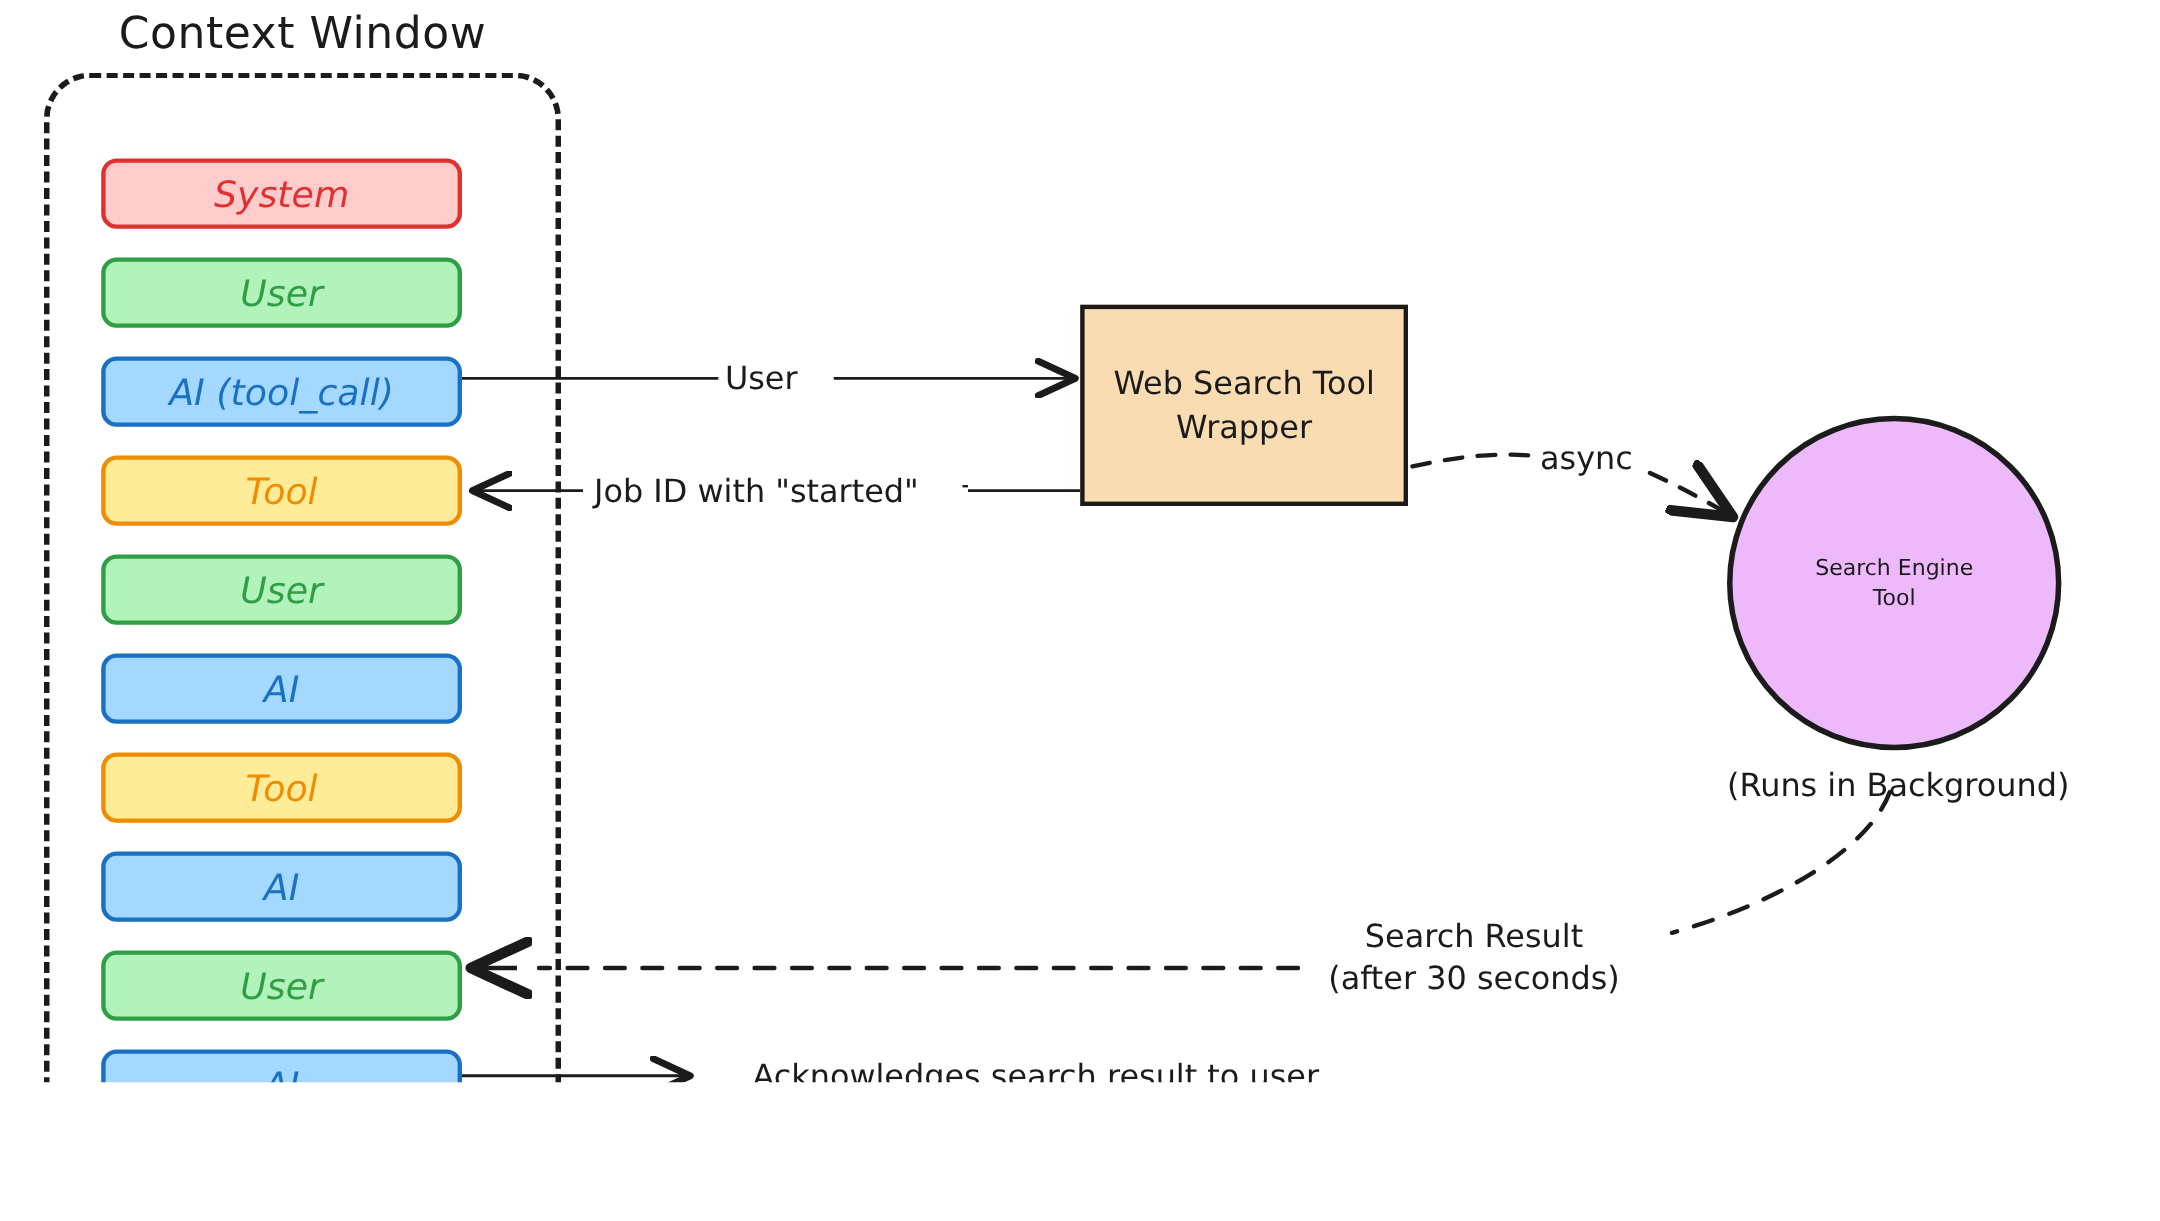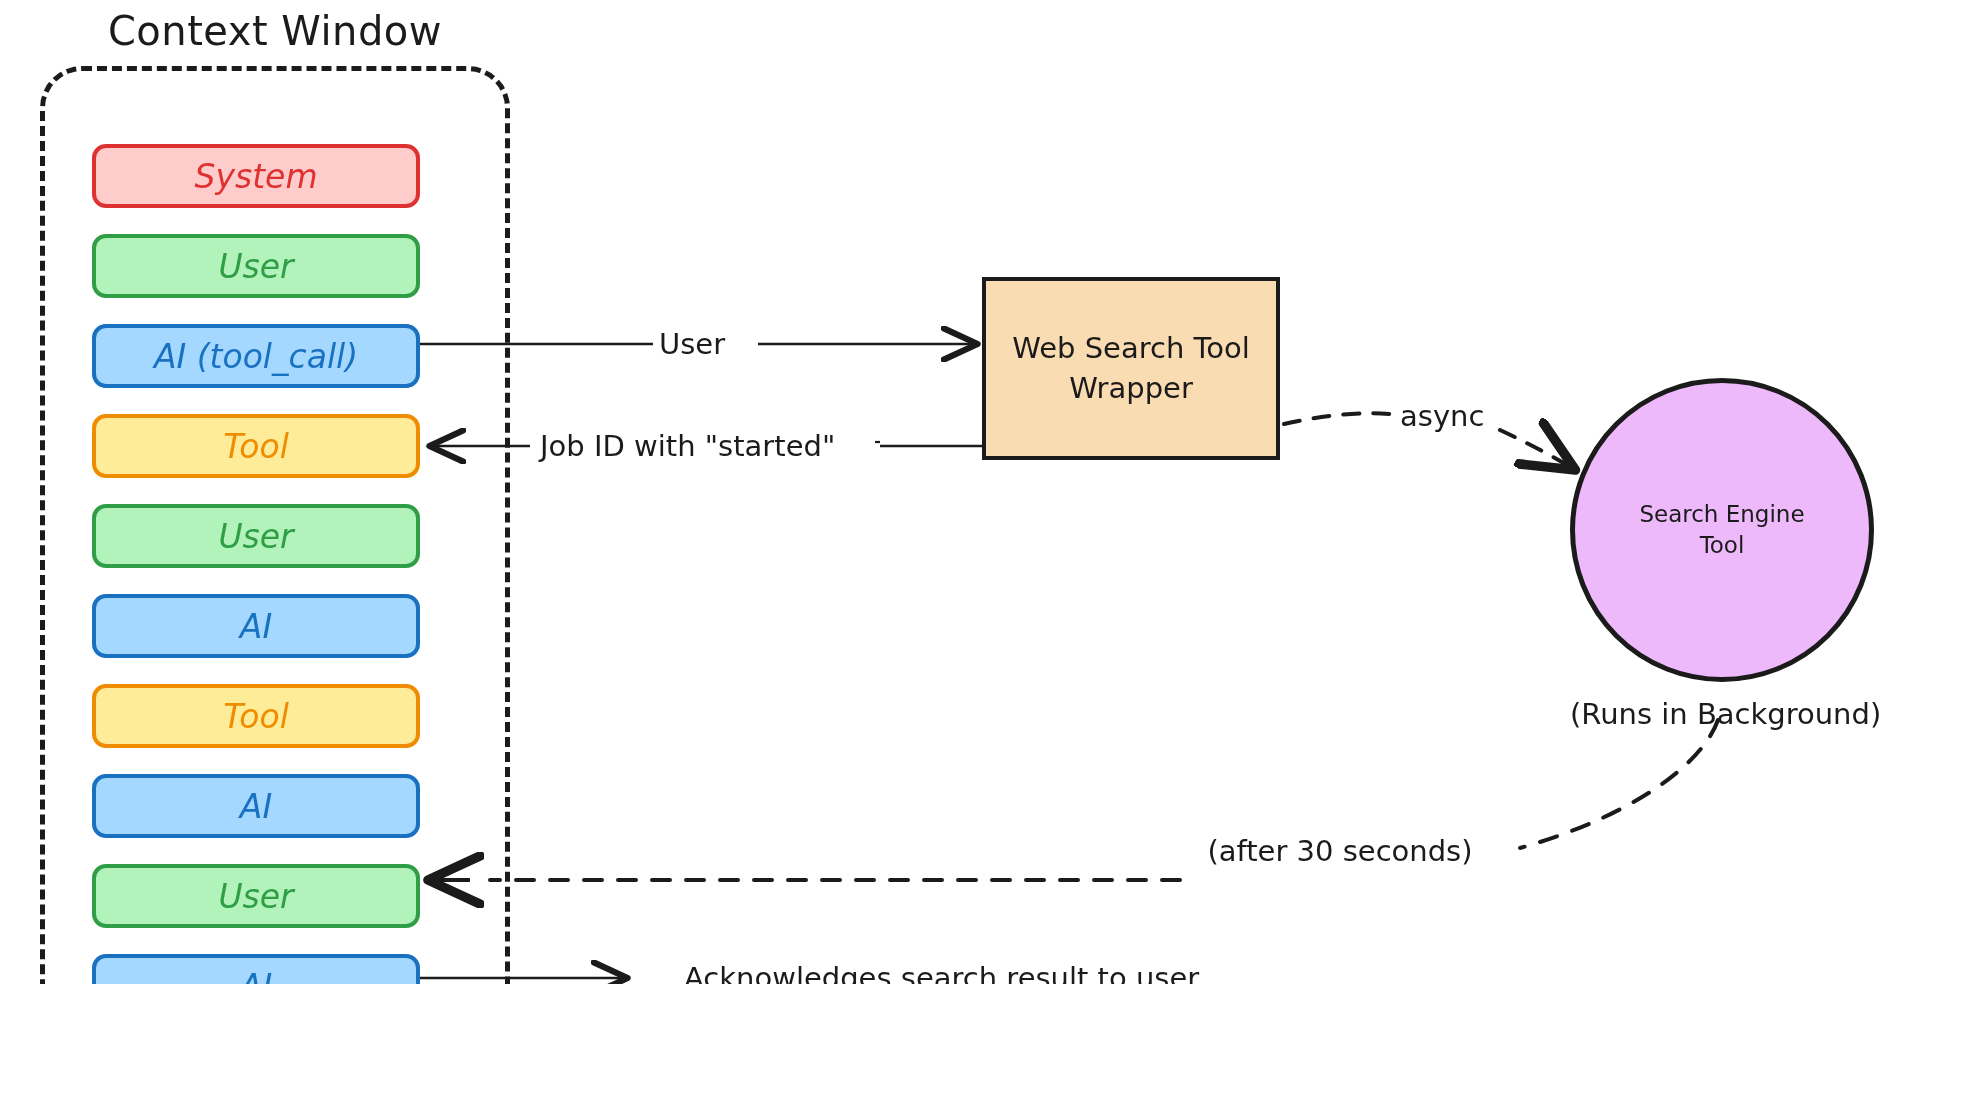--- a/index.html
+++ b/index.html
@@ -92,21 +92,21 @@
     width: 304px;
     height: 304px;
     background: #edb9fb;
     border: 5px solid #1b1b1b;
     border-radius: 50%;
     box-sizing: border-box;
     display: flex;
     align-items: center;
     justify-content: center;
     text-align: center;
-    font-size: 23px;
+    font-size: 20px;
     color: #1b1b1b;
     line-height: 1.35;
   }
   
   .edge-label {
     position: absolute;
     font-size: 29px;
     color: #1b1b1b;
     white-space: nowrap;
     background: #ffffff;
@@ -219,18 +219,19 @@
 
   <div class="plain-label" style="left:1570px; top:697px; width:304px;">(Runs in Background)</div>
 
   <div class="edge-label" style="left:653px; top:327px;">User</div>
 
   <div class="edge-label" style="left:534px; top:429px;">Job ID with "started"</div>
 
   <div class="edge-label" style="left:1394px; top:399px;">async</div>
 
   <div class="plain-label two-line" style="left:1190px; top:833px; width:300px;">
+    <div>Search Result</div>
     <div>(after 30 seconds)</div>
   </div>
 
   <div class="plain-label" style="left:652px; top:961px; text-align:right;margin-left:32px;">Acknowledges search result to user</div>
 
 </div>
 
 </body></html>

